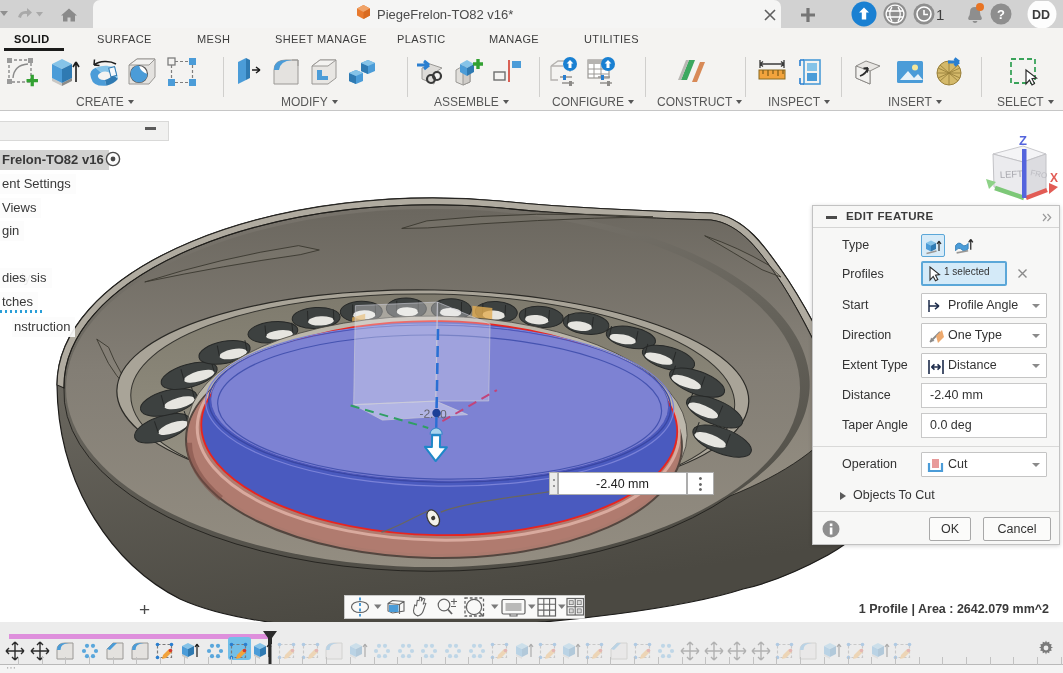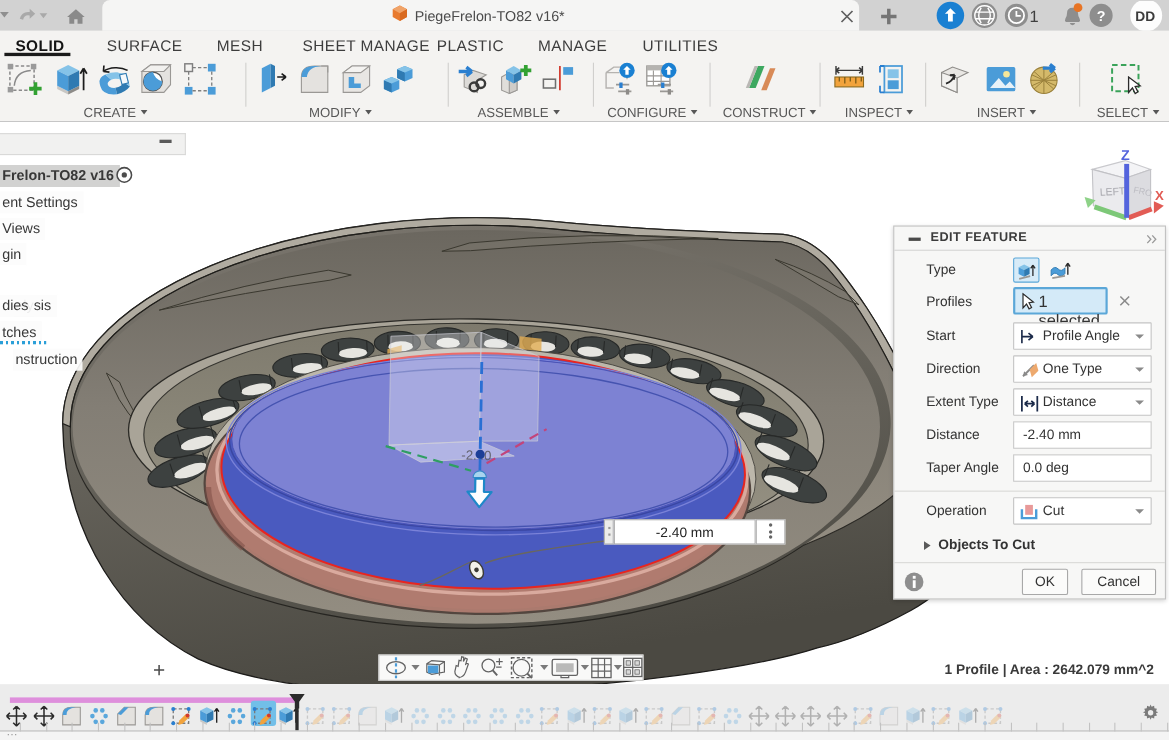--- a/index.html
+++ b/index.html
@@ -1,19 +1,19 @@
 <!DOCTYPE html>
 <html><head><meta charset="utf-8"><style>
 *{margin:0;padding:0;box-sizing:border-box}
 html,body{width:1063px;height:673px;overflow:hidden;font-family:"Liberation Sans",sans-serif;background:#fff}
 .abs{position:absolute}
 #titlebar{position:absolute;left:0;top:0;width:1063px;height:28px;background:#d2d2d2}
 #tab{position:absolute;left:93px;top:0;width:688px;height:28px;background:#f5f5f4;border-radius:7px 7px 0 0}
 #ribbon{position:absolute;left:0;top:28px;width:1063px;height:83px;background:#f4f3f1;border-bottom:1px solid #c6c6c6}
-.rtab{position:absolute;top:5px;font-size:14px;color:#3d3d3d;letter-spacing:0.4px}
+.rtab{position:absolute;top:5px;font-size:11px;color:#3d3d3d;letter-spacing:0.4px}
 .sep{position:absolute;top:29px;width:1px;height:40px;background:#d0cfcd}
 .glabel{position:absolute;top:67px;font-size:12px;color:#575757;white-space:nowrap}
 .glabel:after{content:"";display:inline-block;margin-left:4px;margin-bottom:2px;border-left:3.5px solid transparent;border-right:3.5px solid transparent;border-top:4px solid #575757}
 #viewport{position:absolute;left:0;top:111px;width:1063px;height:511px;background:#fff;overflow:hidden}
 .chip{position:absolute;background:rgba(252,252,252,0.92);color:#383838;font-size:13px;padding:2px 5px 3px 2px;white-space:nowrap}
 #dialog{position:absolute;left:812px;top:94px;width:248px;height:340px;background:#f7f7f6;border:1px solid #c2c2c2;box-shadow:0 1px 4px rgba(0,0,0,0.18);font-size:12.5px;color:#333}
 .drow{position:absolute;left:16px;width:100%;height:30px}
 .dlabel{position:absolute;left:13px;top:6px}
 .dsel{position:absolute;left:92px;top:1px;width:126px;height:25px;background:#fff;border:1px solid #c4c4c4;border-radius:1px}
 .dsel .txt{position:absolute;left:26px;top:4px}
@@ -462,21 +462,21 @@
           <path d="M 4 22 l 11 -2" stroke="#9a9895" stroke-width="1.6" fill="none"></path>
           <path d="M 17.5 19 V 9 M 17.5 9 l -2 3 M 17.5 9 l 2 3" stroke="#2b2b2b" stroke-width="1.2" fill="none"></path>
         </svg>
       </div>
 <div class="drow" style="top:55px">
         <div class="dlabel">Profiles</div>
         <div class="abs" style="left:92px;top:0;width:86px;height:25px;background:#d4eaf8;border:2px solid #5ba7d8;border-radius:2px">
           <svg class="abs" style="left:4px;top:3px" width="14" height="16">
             <path d="M 3 1 l 0 13 3.2 -3.6 2.3 4.4 2.3 -1.3 -2.3 -4.3 4 -0.6 z" fill="#fff" stroke="#2b2b2b" stroke-width="1.1"></path>
           </svg>
-          <div class="abs" style="left:21px;top:3px;font-size:15px">1 selected</div>
+          <div class="abs" style="left:21px;top:3px;font-size:10px">1 selected</div>
         </div>
         <svg class="abs" style="left:188px;top:7px" width="11" height="11">
           <path d="M 1.5 1.5 L 9.5 9.5 M 9.5 1.5 L 1.5 9.5" stroke="#8a8a8a" stroke-width="1.4"></path>
         </svg>
       </div>
 <div class="drow" style="top:86px">
         <div class="dlabel">Start</div>
         <div class="dsel">
           <svg class="abs" style="left:5px;top:5px" width="18" height="14">
             <path d="M 2 1 V 13 M 2 7 H 12 M 12 7 l -4 -3.2 M 12 7 l -4 3.2" stroke="#1c2b4a" stroke-width="1.5" fill="none"></path>
@@ -524,21 +524,21 @@
             <rect x="5" y="2" width="7" height="9" fill="#e89a9a"></rect>
           </svg>
           <div class="txt">Cut</div>
           <div class="caret"></div>
         </div>
       </div>
 <div class="drow" style="top:278px">
         <svg class="abs" style="left:10px;top:7px" width="8" height="10">
           <path d="M 1 1 L 7 5 L 1 9 Z" fill="#5a5a5a"></path>
         </svg>
-        <div class="abs" style="left:24px;top:4px;font-weight:bold">Objects To Cut</div>
+        <div class="abs" style="left:24px;top:4px;font-weight:normal">Objects To Cut</div>
       </div>
 <div class="abs" style="left:0;top:305px;width:246px;height:1px;background:#d9d9d8"></div>
 <svg class="abs" style="left:9px;top:314px" width="18" height="18">
         <circle cx="9" cy="9" r="8.5" fill="#8e8e8e"></circle>
         <rect x="7.8" y="3.5" width="2.6" height="2.6" fill="#fff"></rect>
         <rect x="7.8" y="7.5" width="2.6" height="7" fill="#fff"></rect>
       </svg>
 <div class="btn" style="left:116px;top:311px;width:42px">OK</div>
 <div class="btn" style="left:170px;top:311px;width:68px">Cancel</div>
 </div>

